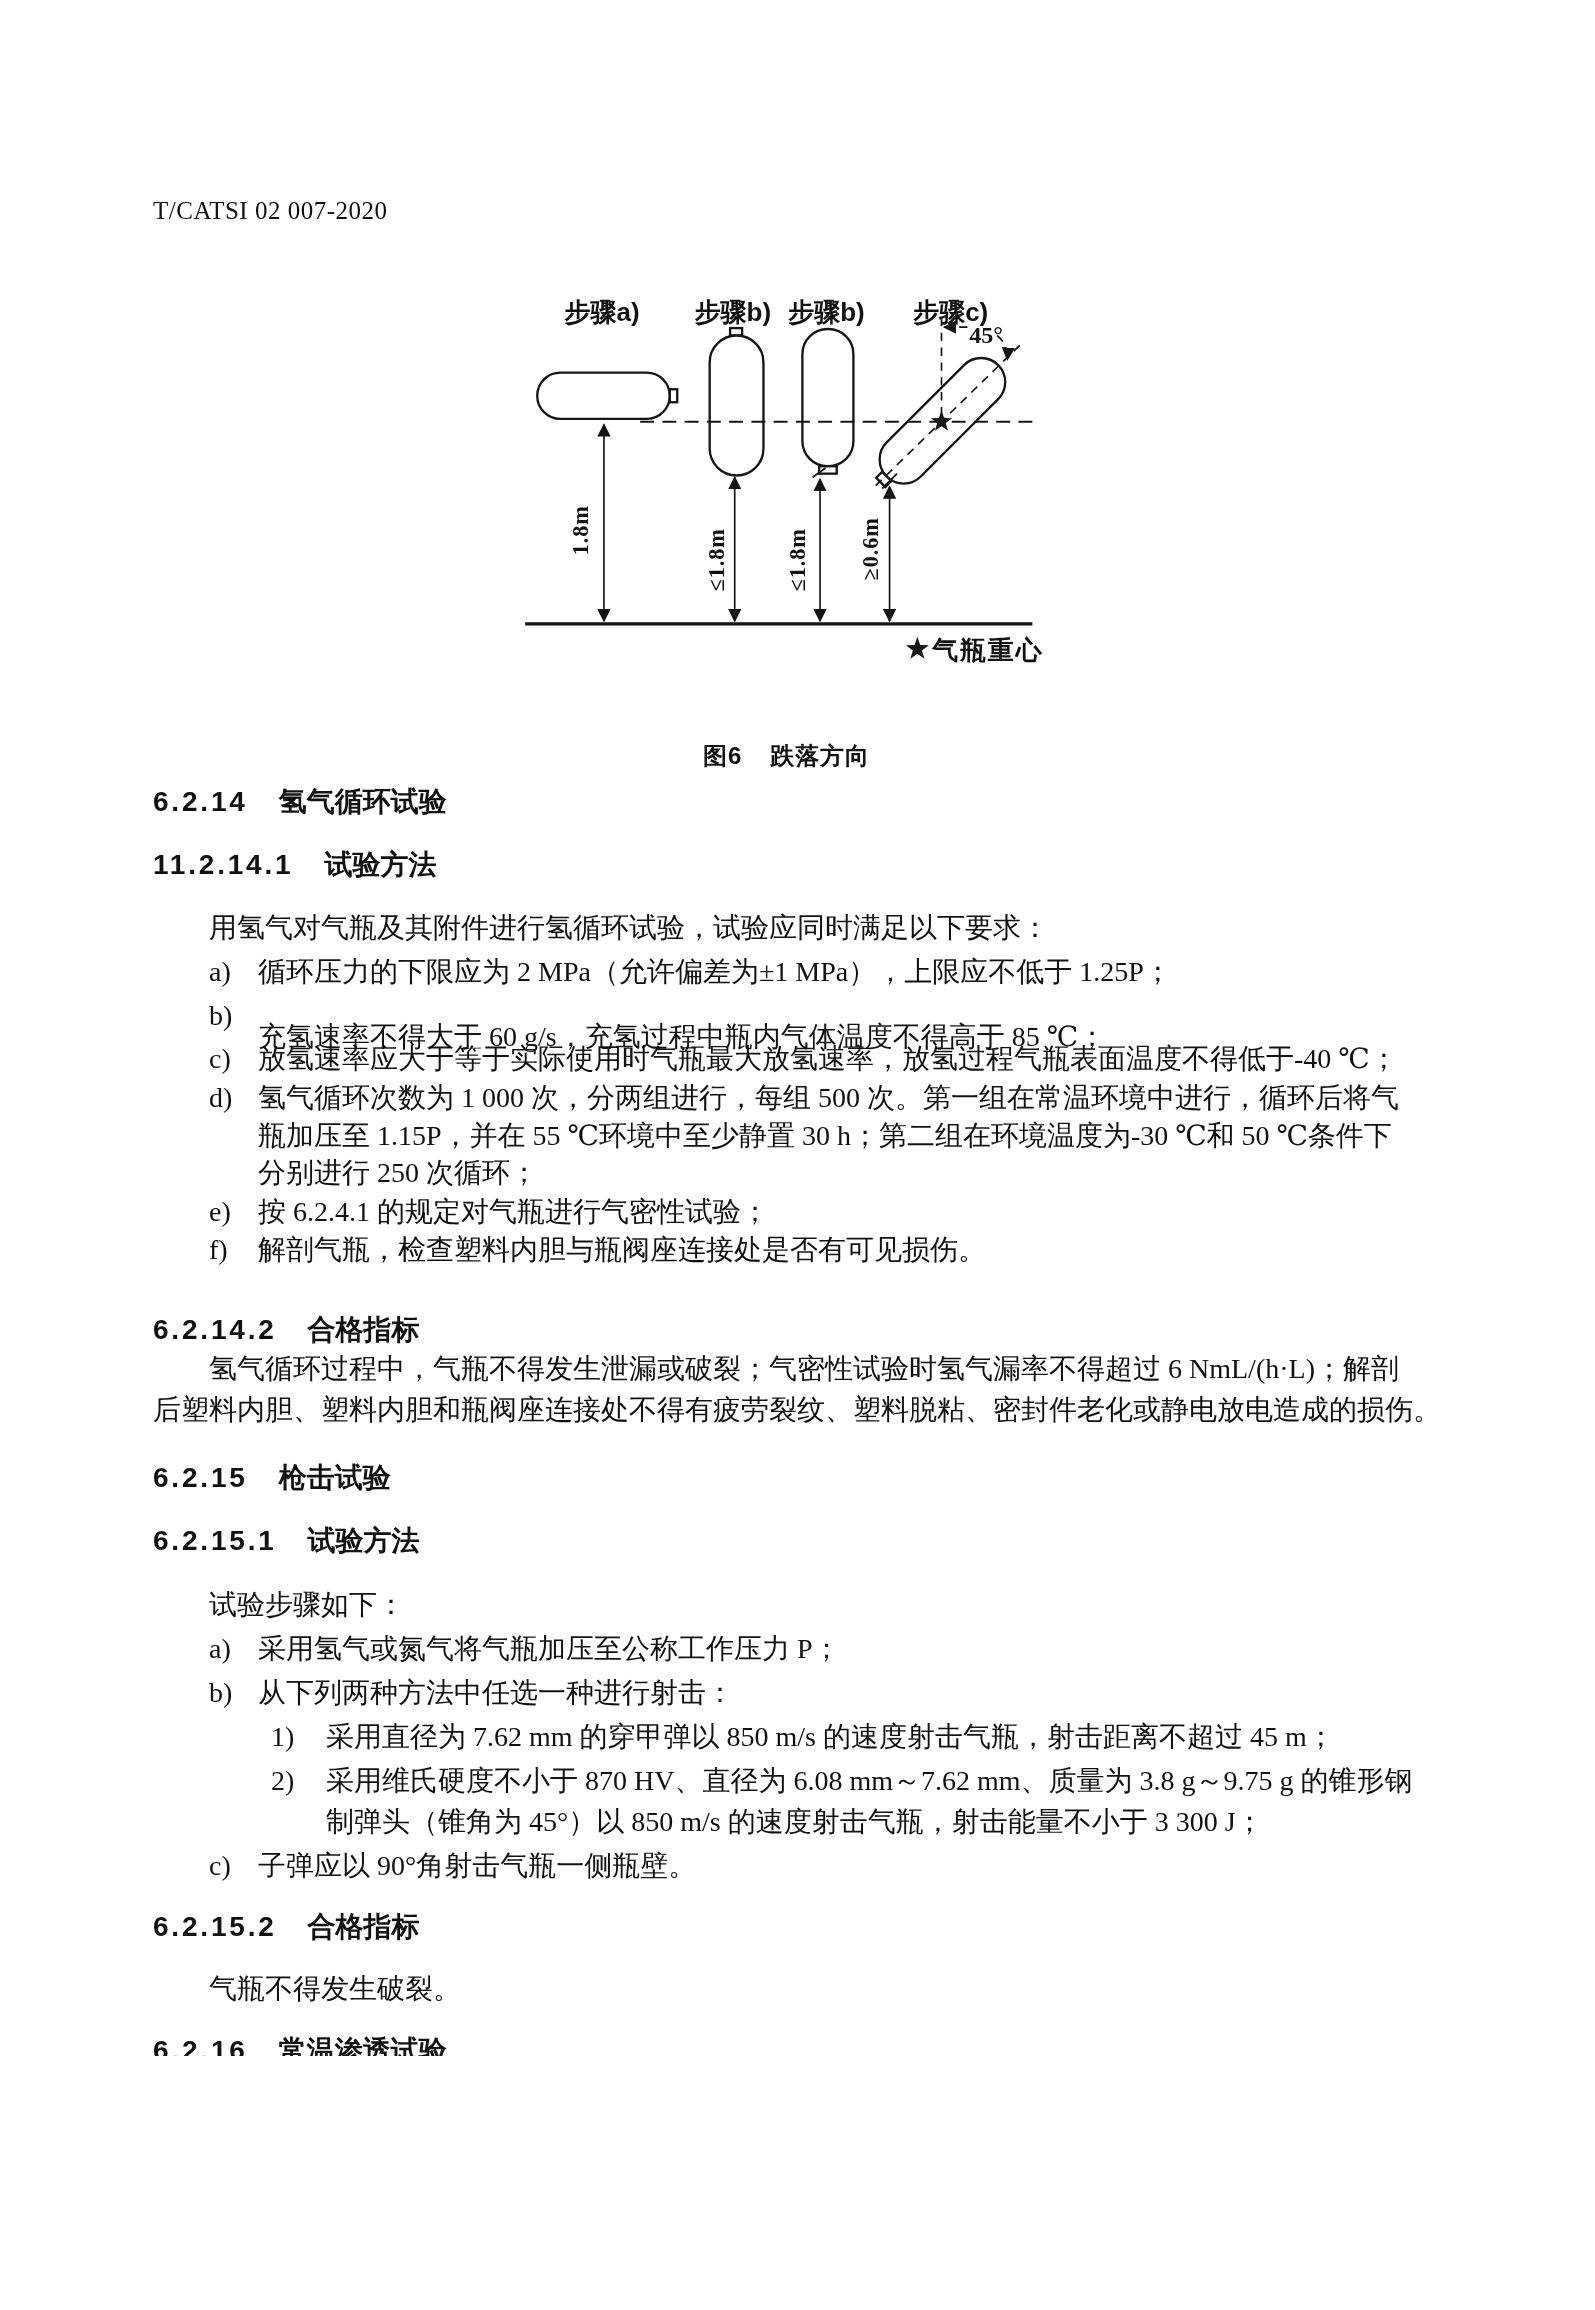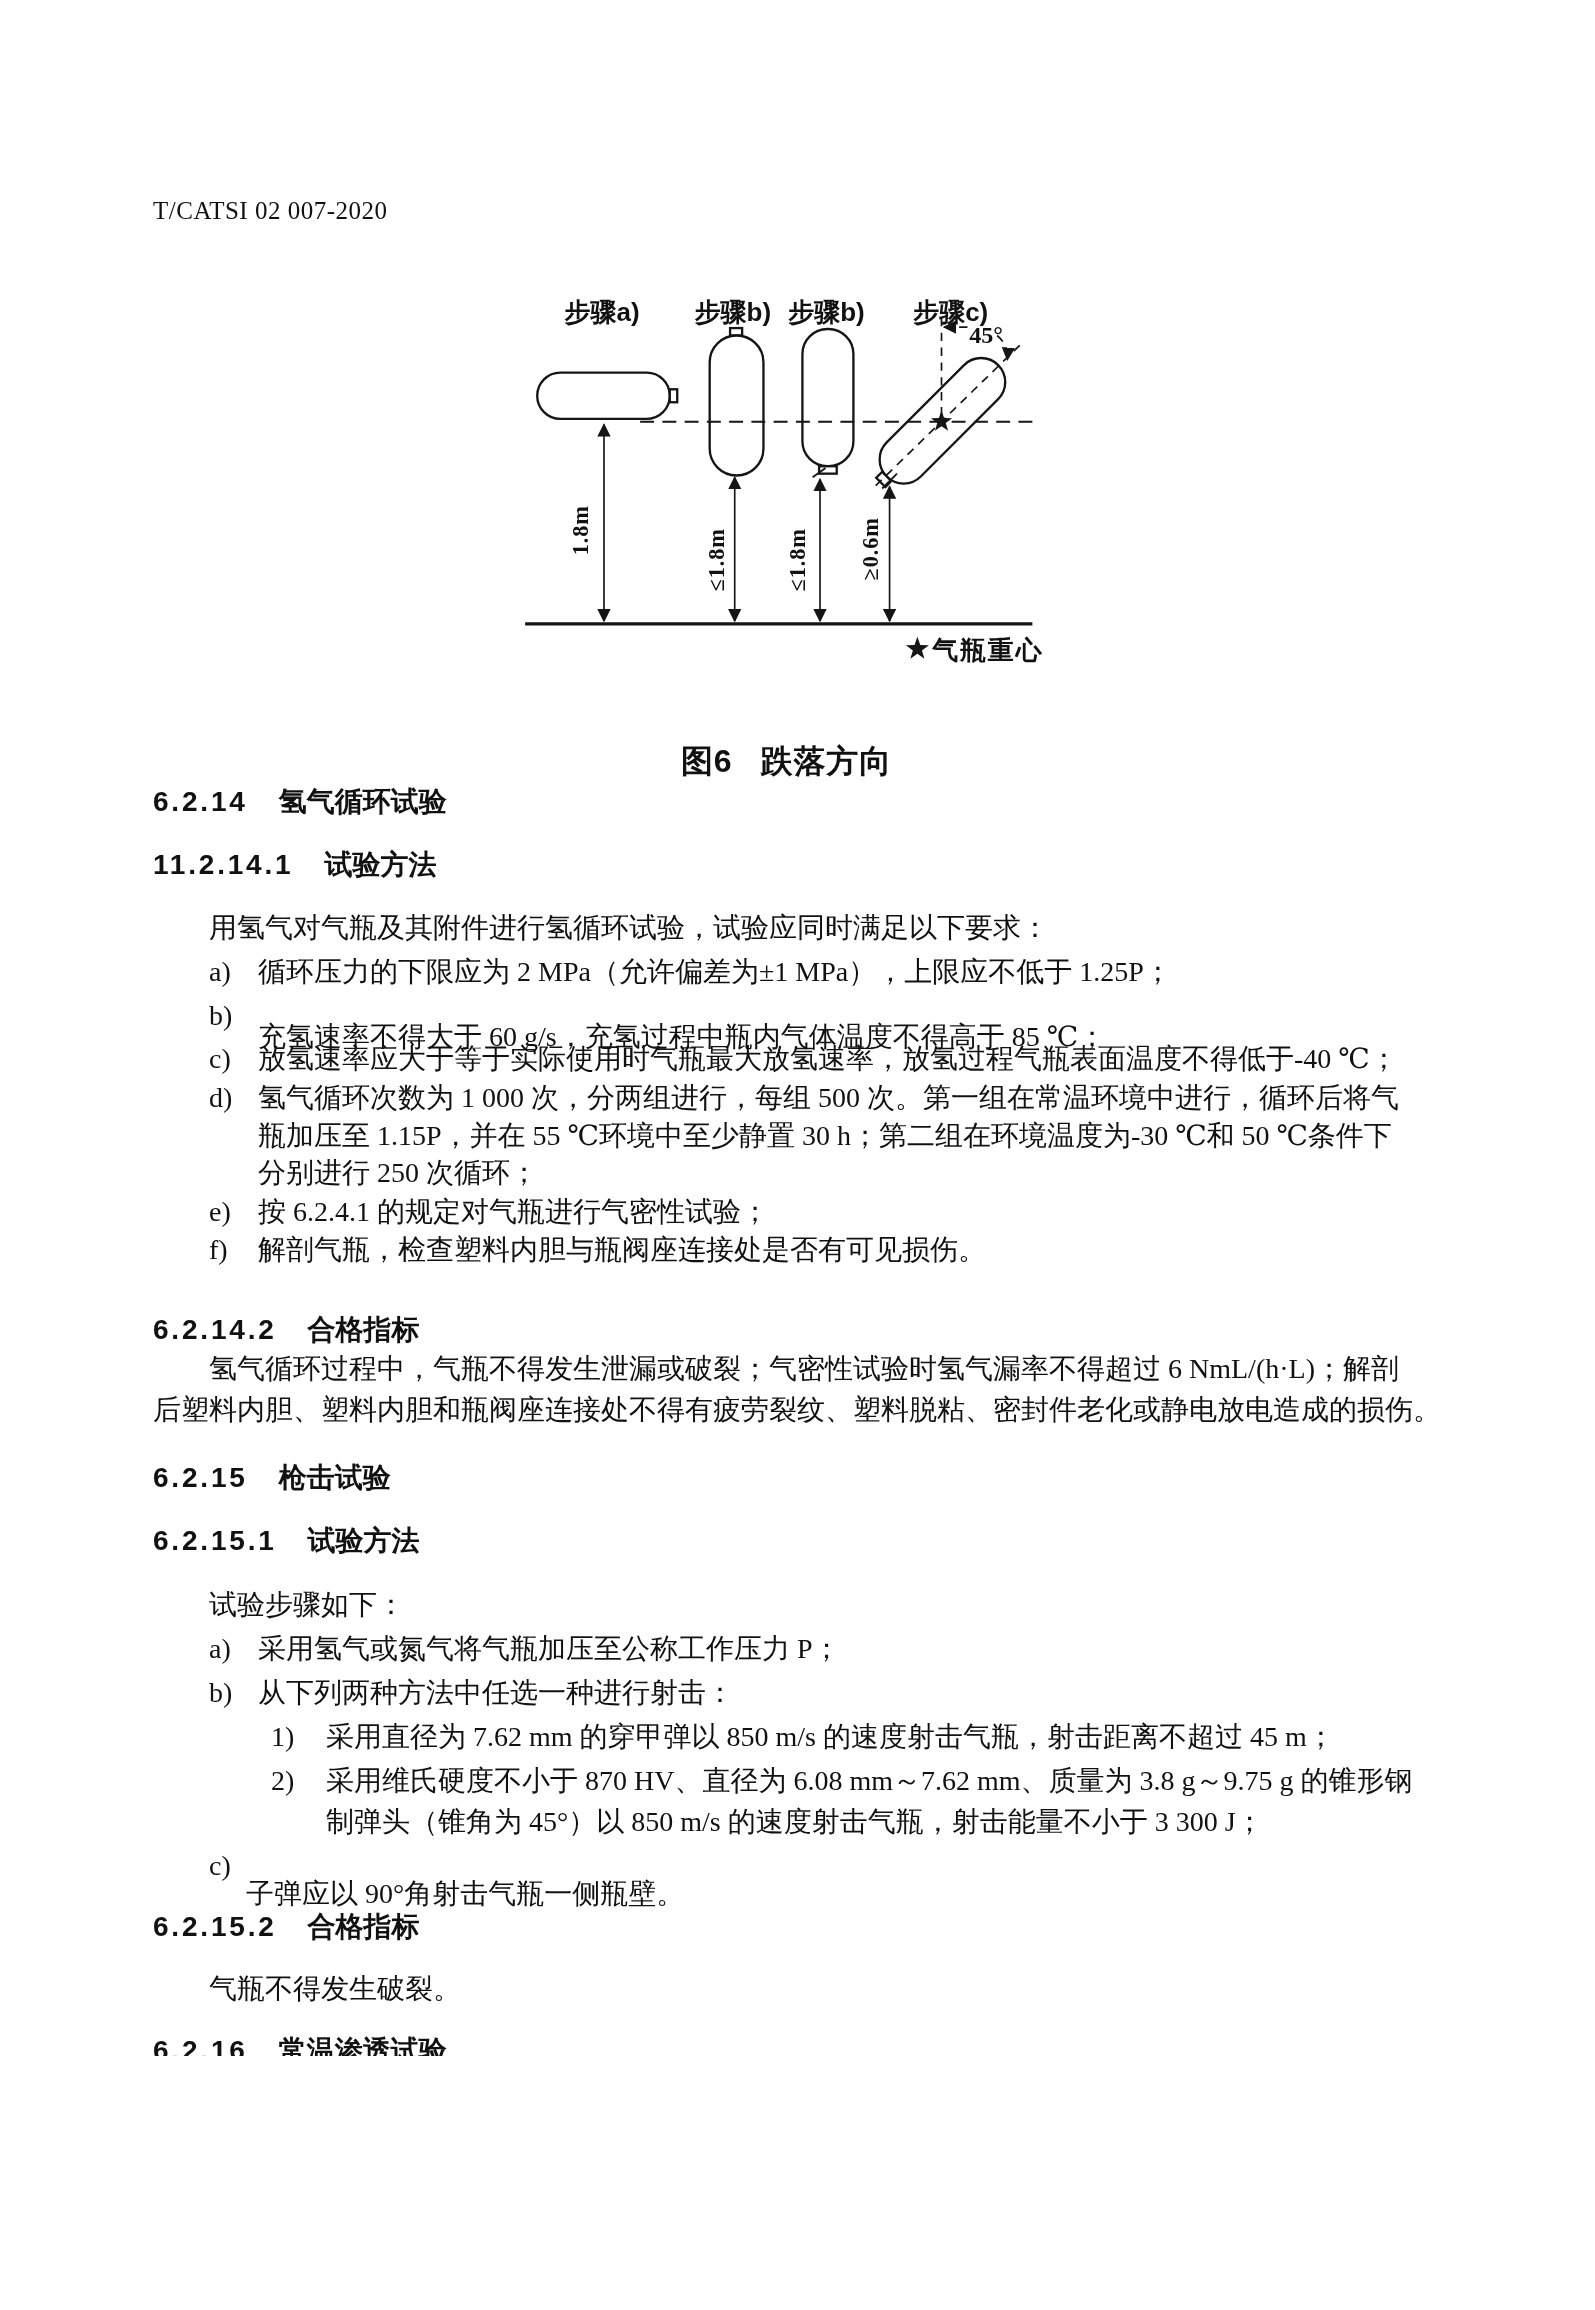--- a/index.html
+++ b/index.html
@@ -12,21 +12,21 @@
   .abs { position:absolute; }
   .doc-header { font-size:25px; letter-spacing:0.5px; white-space:nowrap; }
   .pageno { font-size:25px; }
   
   .h { font-family:"Liberation Sans","DejaVu Sans",sans-serif; font-weight:700;
        font-size:28px; white-space:nowrap; line-height:1; }
   .h .num { display:inline-block; margin-right:31px; letter-spacing:2.8px; }
   
   .b { font-size:28px; line-height:1.05; white-space:nowrap; }
   .caption { font-family:"Liberation Sans","DejaVu Sans",sans-serif; font-weight:700;
-             font-size:32px; text-align:center; letter-spacing:0.9px; }
+             font-size:24px; text-align:center; letter-spacing:0.9px; }
   .caption .gap { display:inline-block; width:28px; }
   
   .step-label { font:700 28px "Liberation Sans","DejaVu Sans",sans-serif; }
   .dim-label  { font:700 24px "Liberation Serif","DejaVu Serif",serif; letter-spacing:1px; }
   .angle-label{ font:700 26px "Liberation Serif","DejaVu Serif",serif; }
   .legend-label{ font:700 28px "Liberation Sans","DejaVu Sans",sans-serif; letter-spacing:2px; }
   .shape { fill:#ffffff; stroke:#151515; stroke-width:2.5; }
   .dash  { fill:none; stroke:#151515; stroke-width:2; stroke-dasharray:15 9; }
   .dash-fine { fill:none; stroke:#151515; stroke-width:1.8; stroke-dasharray:9 7; }
   .dim   { fill:none; stroke:#151515; stroke-width:1.8; }
@@ -156,21 +156,21 @@
   <div class="abs b" style="left:258px; top:1678px;">从下列两种方法中任选一种进行射击：</div>
 
   <div class="abs b" style="left:271px; top:1722px;">1)</div>
   <div class="abs b" style="left:326px; top:1722px;">采用直径为 7.62 mm 的穿甲弹以 850 m/s 的速度射击气瓶，射击距离不超过 45 m；</div>
 
   <div class="abs b" style="left:271px; top:1766px;">2)</div>
   <div class="abs b" style="left:326px; top:1766px;">采用维氏硬度不小于 870 HV、直径为 6.08 mm～7.62 mm、质量为 3.8 g～9.75 g 的锥形钢</div>
   <div class="abs b" style="left:326px; top:1807px;">制弹头（锥角为 45°）以 850 m/s 的速度射击气瓶，射击能量不小于 3 300 J；</div>
 
   <div class="abs b" style="left:209px; top:1851px;">c)</div>
-  <div class="abs b" style="left:246px; top:1851px;margin-top:28px;">子弹应以 90°角射击气瓶一侧瓶壁。</div>
+  <div class="abs b" style="left:258px; top:1851px;">子弹应以 90°角射击气瓶一侧瓶壁。</div>
 
   <div class="abs h" style="left:153px; top:1913px;">
     <span class="num">6.2.15.2</span><span>合格指标</span>
   </div>
   <div class="abs b" style="left:209px; top:1974px;">气瓶不得发生破裂。</div>
 
   <div class="abs h" style="left:153px; top:2037px;">
     <span class="num">6.2.16</span><span>常温渗透试验</span>
   </div>
 

